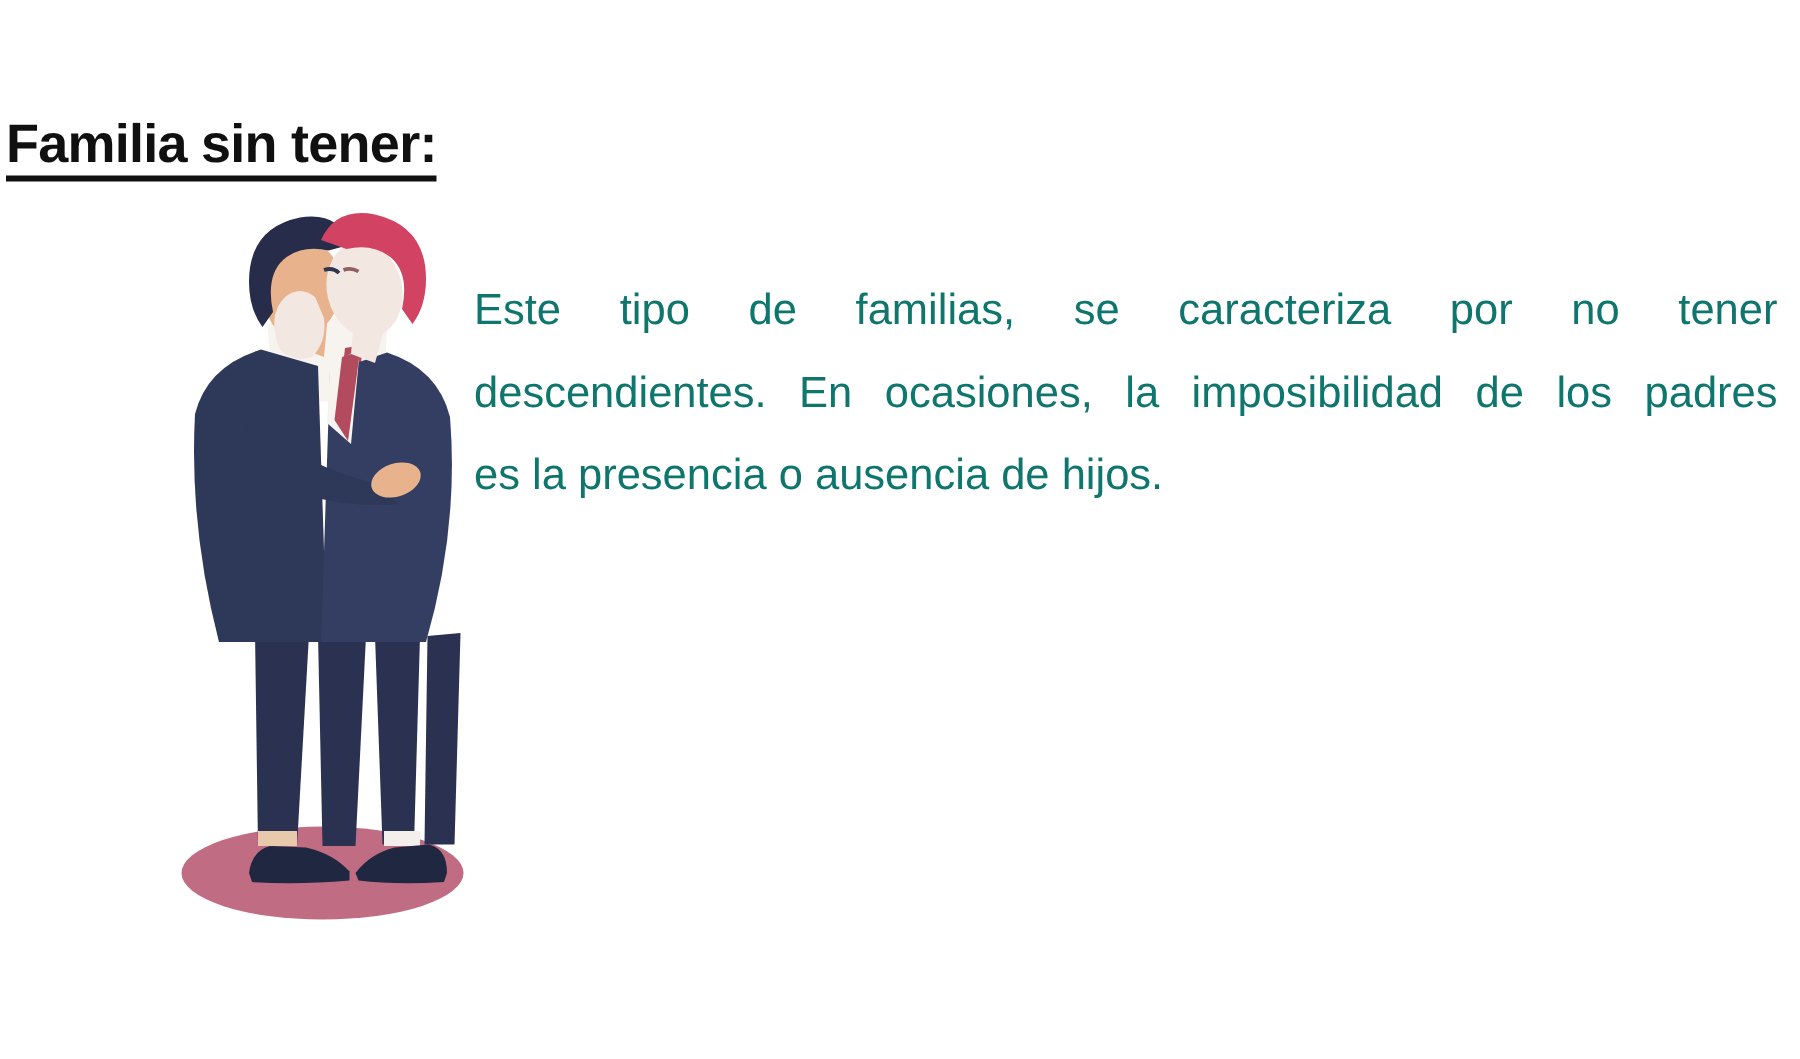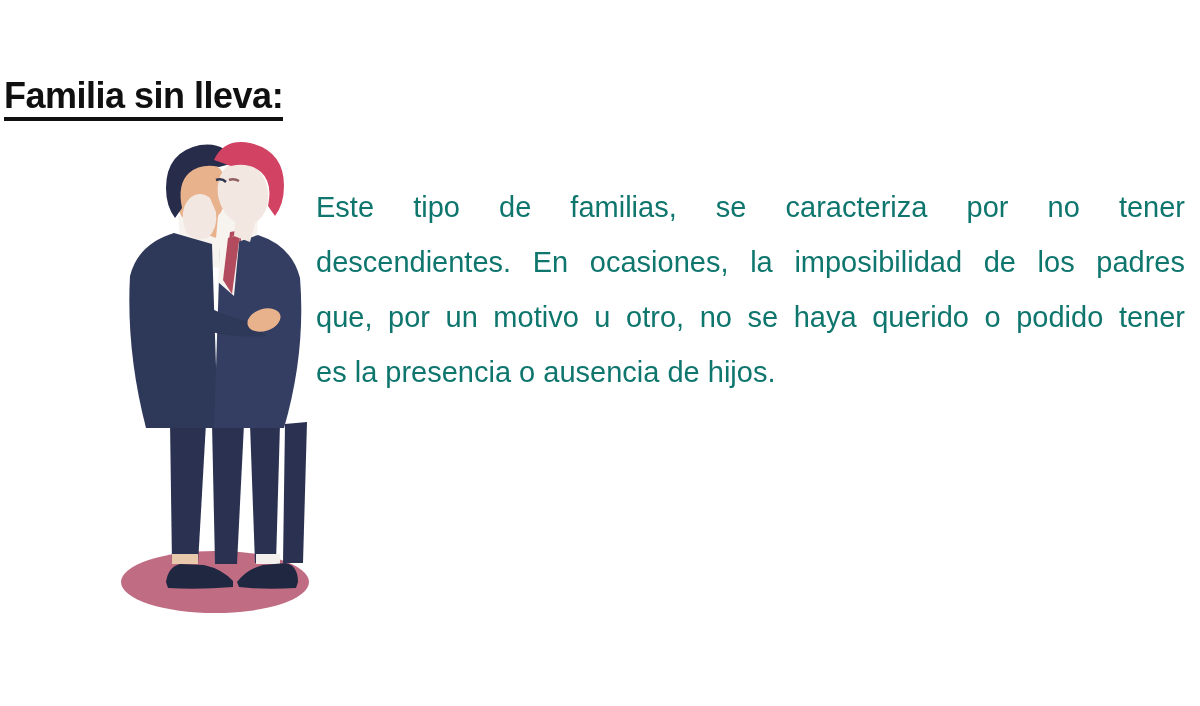--- a/index.html
+++ b/index.html
@@ -50,21 +50,21 @@
     text-align-last: justify;
   }
   .lastline {
     text-align: center;
     text-align-last: left;
   }
 </style>
 </head>
 <body>
 
-<h1 class="doc-heading">Familia sin lleva:</h1>
+<h1 class="doc-heading">Familia sin tener:</h1>
 
 <div class="figure-wrap">
   <svg viewBox="0 0 198 480" xmlns="http://www.w3.org/2000/svg">
 
     <ellipse cx="99" cy="446" rx="94" ry="31" fill="#c06d83"></ellipse>
 
     <path d="M54,285 L90,287 L82,428 L56,428 Z" fill="#2b3150"></path>
     <path d="M96,287 L128,288 L121,428 L99,428 Z" fill="#2b3150"></path>
     <path d="M134,288 L164,288 L160,427 L139,427 Z" fill="#2b3150"></path>
     <path d="M169,288 L191,286 L187,427 L167,427 Z" fill="#2b3150"></path>
@@ -100,15 +100,14 @@
     <path d="M50,142 Q88,176 134,186 L150,200 Q100,204 58,182 Q46,162 50,142 Z" fill="#2e3858"></path>
     <ellipse cx="148" cy="184" rx="17" ry="11" transform="rotate(-18 148 184)" fill="#e8b28c"></ellipse>
 
     <path d="M70,96 Q62,74 74,62 Q84,54 94,62 L100,76 Q102,92 92,102 Q78,106 70,96 Z" fill="#f3e7e1"></path>
   </svg>
 </div>
 
 <div class="text-col">
   <div class="pline jline">Este tipo de familias, se caracteriza por no tener</div>
   <div class="pline jline">descendientes. En ocasiones, la imposibilidad de los padres</div>
-  <div class="pline jline">que, por un motivo u otro, no se haya querido o podido tener</div>
   <div class="pline lastline">es la presencia o ausencia de hijos.</div>
 </div>
 
 </body></html>

